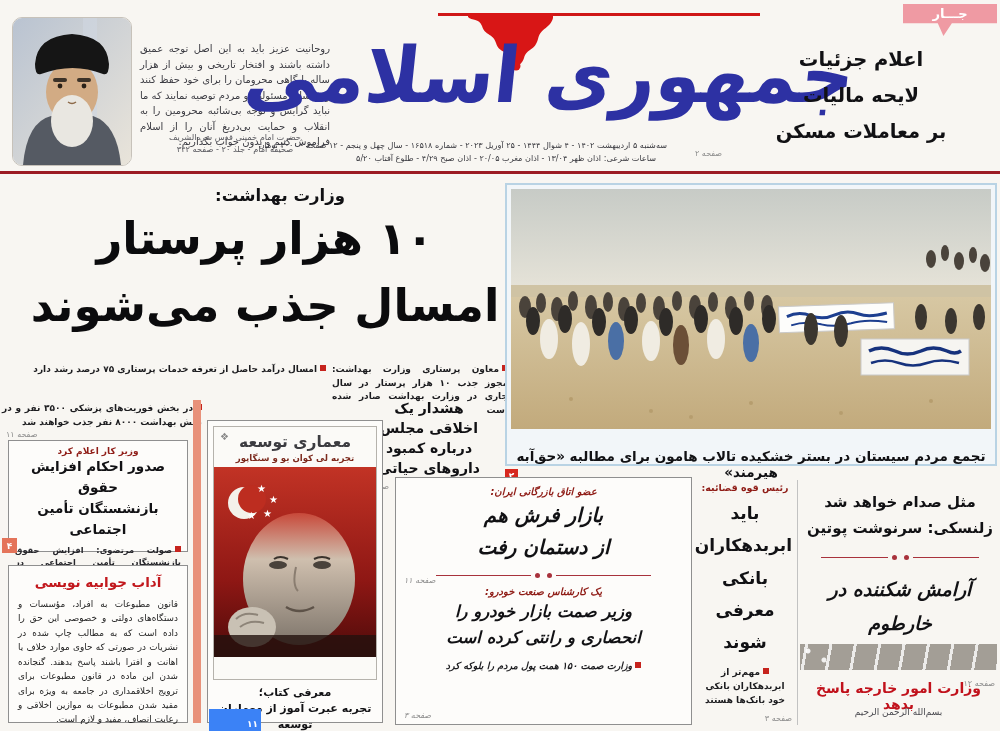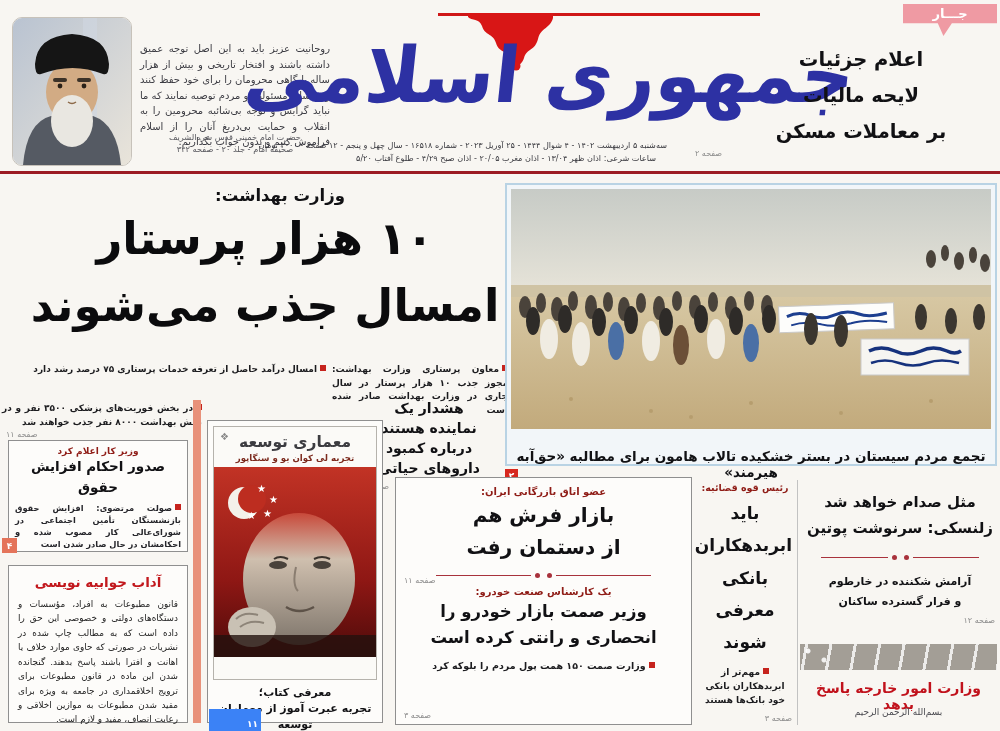--- a/index.html
+++ b/index.html
@@ -99,37 +99,38 @@
 
   <div class="abs smallbullet j" style="left:332px;top:363px;width:176px;">
     <span class="sq"></span><span>معاون پرستاری وزارت بهداشت: مجوز جذب ۱۰ هزار پرستار در سال جاری در وزارت بهداشت صادر شده است</span>
   </div>
   <div class="abs smallbullet j" style="left:2px;top:363px;width:324px;">
     <span class="sq"></span><span>امسال درآمد حاصل از تعرفه خدمات پرستاری ۷۵ درصد رشد دارد</span>
   </div>
 
   <div class="abs c bold ink" style="left:358px;top:399px;width:142px;font-size:14px;line-height:1.42;">
     <div>هشدار یک</div>
-    <div>نماینده هستند</div>
+    <div>اخلاقی مجلس</div>
     <div>درباره کمبود</div>
     <div>داروهای حیاتی</div>
   </div>
   <div class="abs pageref" style="left:362px;top:482px;">صفحه ۴</div>
 
   <div class="abs smallbullet j" style="left:2px;top:402px;width:200px;">
     <span class="sq"></span><span>در بخش فوریت‌های پزشکی ۳۵۰۰ نفر و در بخش بهداشت ۸۰۰۰ نفر جذب خواهند شد</span>
   </div>
   <div class="abs pageref" style="left:6px;top:430px;">صفحه ۱۱</div>
 
   <div class="abs salmonbar" style="left:193px;top:400px;width:8px;height:323px;"></div>
 
   <div class="abs box" style="left:8px;top:440px;width:180px;height:112px;padding:5px 6px;box-sizing:border-box;">
     <div class="c kick-red" style="font-size:9px;">وزیر کار اعلام کرد</div>
     <div class="c bold ink" style="font-size:13.5px;line-height:1.55;margin-top:0;">
       <div>صدور احکام افزایش حقوق</div>
+      <div>بازنشستگان تأمین اجتماعی</div>
     </div>
     <div class="j" style="font-size:8.3px;font-weight:bold;line-height:1.45;margin-top:4px;color:#26262b;">
       <span class="sq"></span><span>صولت مرتضوی: افزایش حقوق بازنشستگان تأمین اجتماعی در شورای‌عالی کار مصوب شده و احکامشان در حال صادر شدن است</span>
     </div>
   </div>
   <div class="abs marker" style="left:2px;top:538px;width:15px;height:15px;background:#e4745a;">۴</div>
 
   <div class="abs box" style="left:8px;top:565px;width:180px;height:158px;padding:8px 9px;box-sizing:border-box;">
     <div class="c bold" style="font-size:13.5px;color:#c2181d;">آداب جوابیه نویسی</div>
     <div class="j" style="font-size:8.9px;line-height:1.62;margin-top:7px;color:#222;">قانون مطبوعات به افراد، مؤسسات و دستگاه‌های دولتی و خصوصی این حق را داده است که به مطالب چاپ شده در نشریات در صورتی که حاوی موارد خلاف یا اهانت و افترا باشند پاسخ بدهند. گنجانده شدن این ماده در قانون مطبوعات برای ترویج اخلاقمداری در جامعه به ویژه برای مقید شدن مطبوعات به موازین اخلاقی و رعایت انصاف، مفید و لازم است.</div>
@@ -258,21 +259,21 @@
           <ellipse cx="330" cy="142" rx="7" ry="16"></ellipse>
           <ellipse cx="410" cy="128" rx="6" ry="13"></ellipse>
         <ellipse cx="440" cy="132" rx="6" ry="13"></ellipse>
           <ellipse cx="468" cy="128" rx="6" ry="13"></ellipse>
       </g>
     </svg>
     <div class="c bold ink" style="font-size:13.5px;margin-top:15px;">تجمع مردم سیستان در بستر خشکیده تالاب هامون برای مطالبه «حق‌آبه هیرمند»</div>
   </div>
   <div class="abs marker" style="left:505px;top:469px;width:13px;height:13px;background:#d7281f;">۲</div>
 
-  <div class="abs box" style="left:395px;top:477px;width:297px;height:248px;box-sizing:border-box;padding:8px 10px;">
+  <div class="abs box" style="left:395px;top:477px;width:297px;height:248px;box-sizing:border-box;padding:8px 10px;font-style:italic;">
     <div class="c kick-red" style="font-size:10px;">عضو اتاق بازرگانی ایران:</div>
     <div class="c bold ink" style="font-size:20px;line-height:1.6;margin-top:2px;">
       <div>بازار فرش هم</div>
       <div>از دستمان رفت</div>
     </div>
     <div class="pageref" style="position:absolute;right:auto;left:8px;top:98px;">صفحه ۱۱</div>
     <div class="divider-dots" style="margin:10px 30px 8px;">
         <span class="dd"></span>
         <span class="dd"></span>
       </div>
@@ -306,21 +307,21 @@
 
   <div class="abs" style="left:805px;top:490px;width:190px;">
     <div class="c bold ink" style="font-size:15px;line-height:1.7;">
       <div>مثل صدام خواهد شد</div>
       <div>زلنسکی: سرنوشت پوتین</div>
     </div>
     <div class="divider-dots" style="margin:14px 16px 12px;">
         <span class="dd"></span>
         <span class="dd"></span>
       </div>
-    <div class="c bold ink" style="font-size:11px;line-height:1.8;">
+    <div class="c bold ink" style="font-size:19px;line-height:1.8;font-style:italic;">
       <div>آرامش شکننده در خارطوم</div>
       <div>و فرار گسترده ساکنان</div>
     </div>
     <div class="pageref" style="margin-top:4px;text-align:right;">صفحه ۱۲</div>
   </div>
 
   <div class="abs band" style="left:800px;top:644px;width:197px;height:26px;"></div>
   <div class="abs c bold" style="left:800px;top:680px;width:197px;font-size:14px;color:#c1121c;">وزارت امور خارجه پاسخ بدهد</div>
   <div class="abs c" style="left:800px;top:707px;width:197px;font-size:9px;color:#4a4a50;">بسم‌الله الرحمن الرحیم</div>
 

